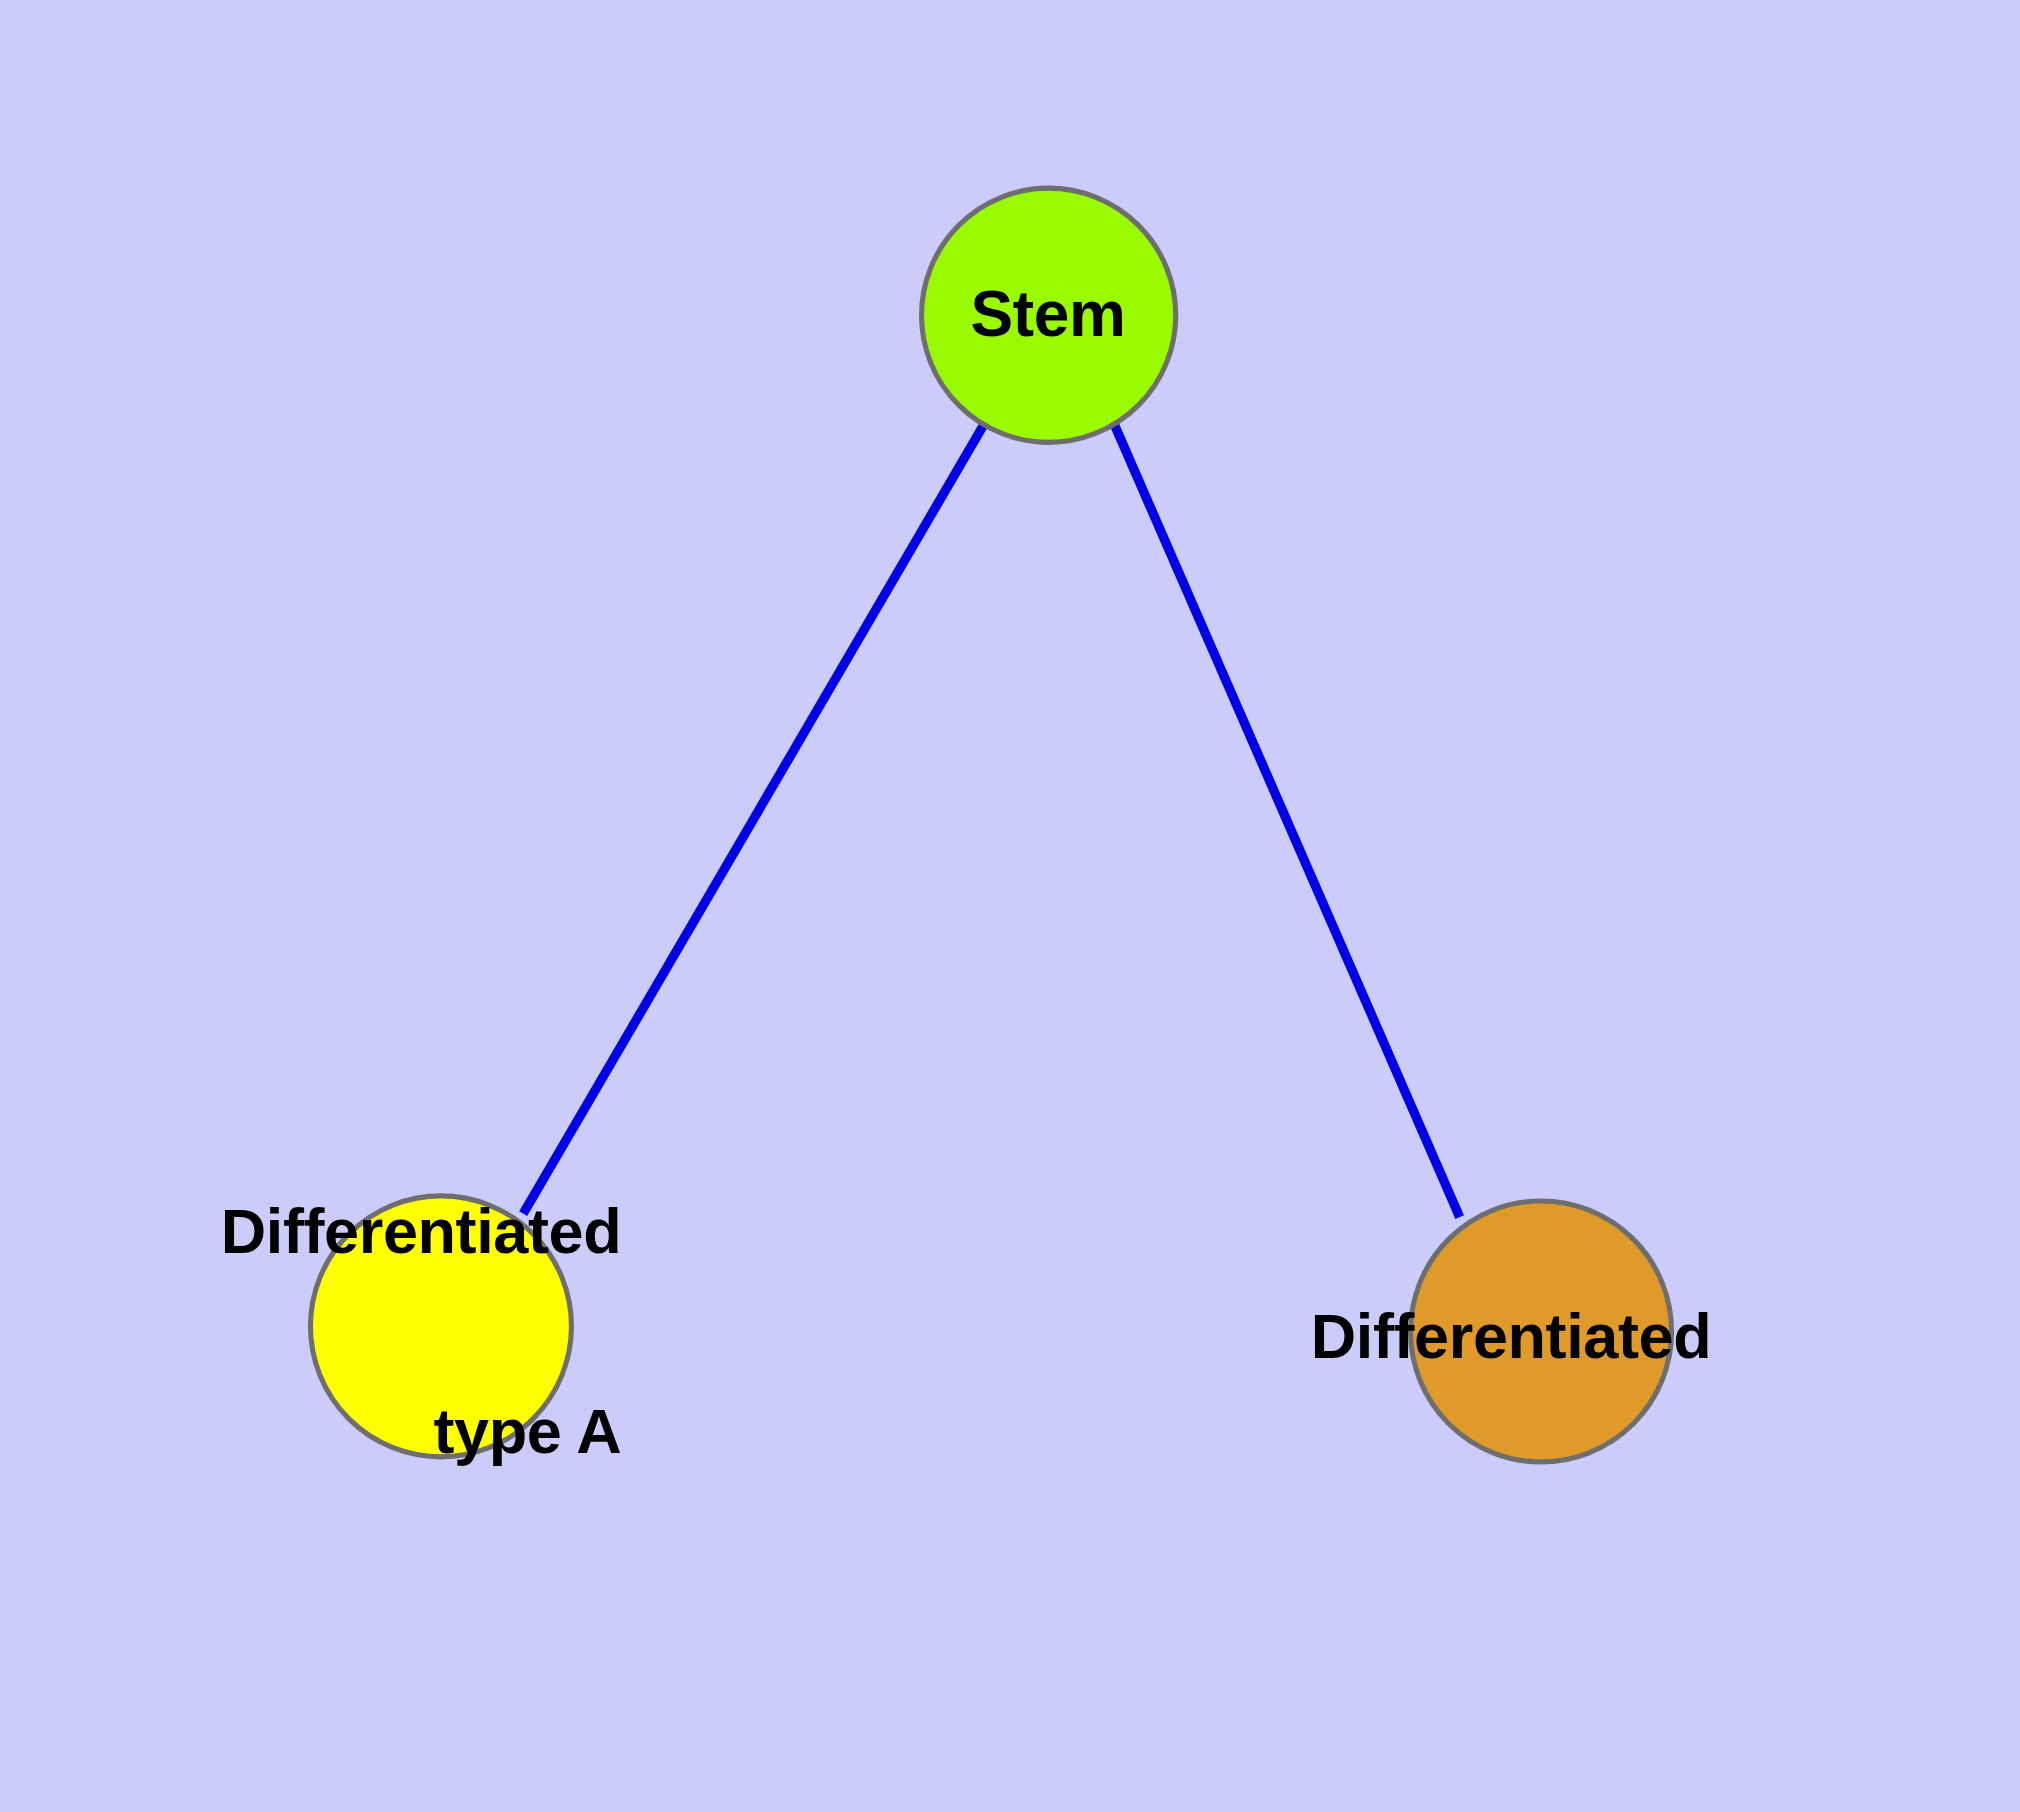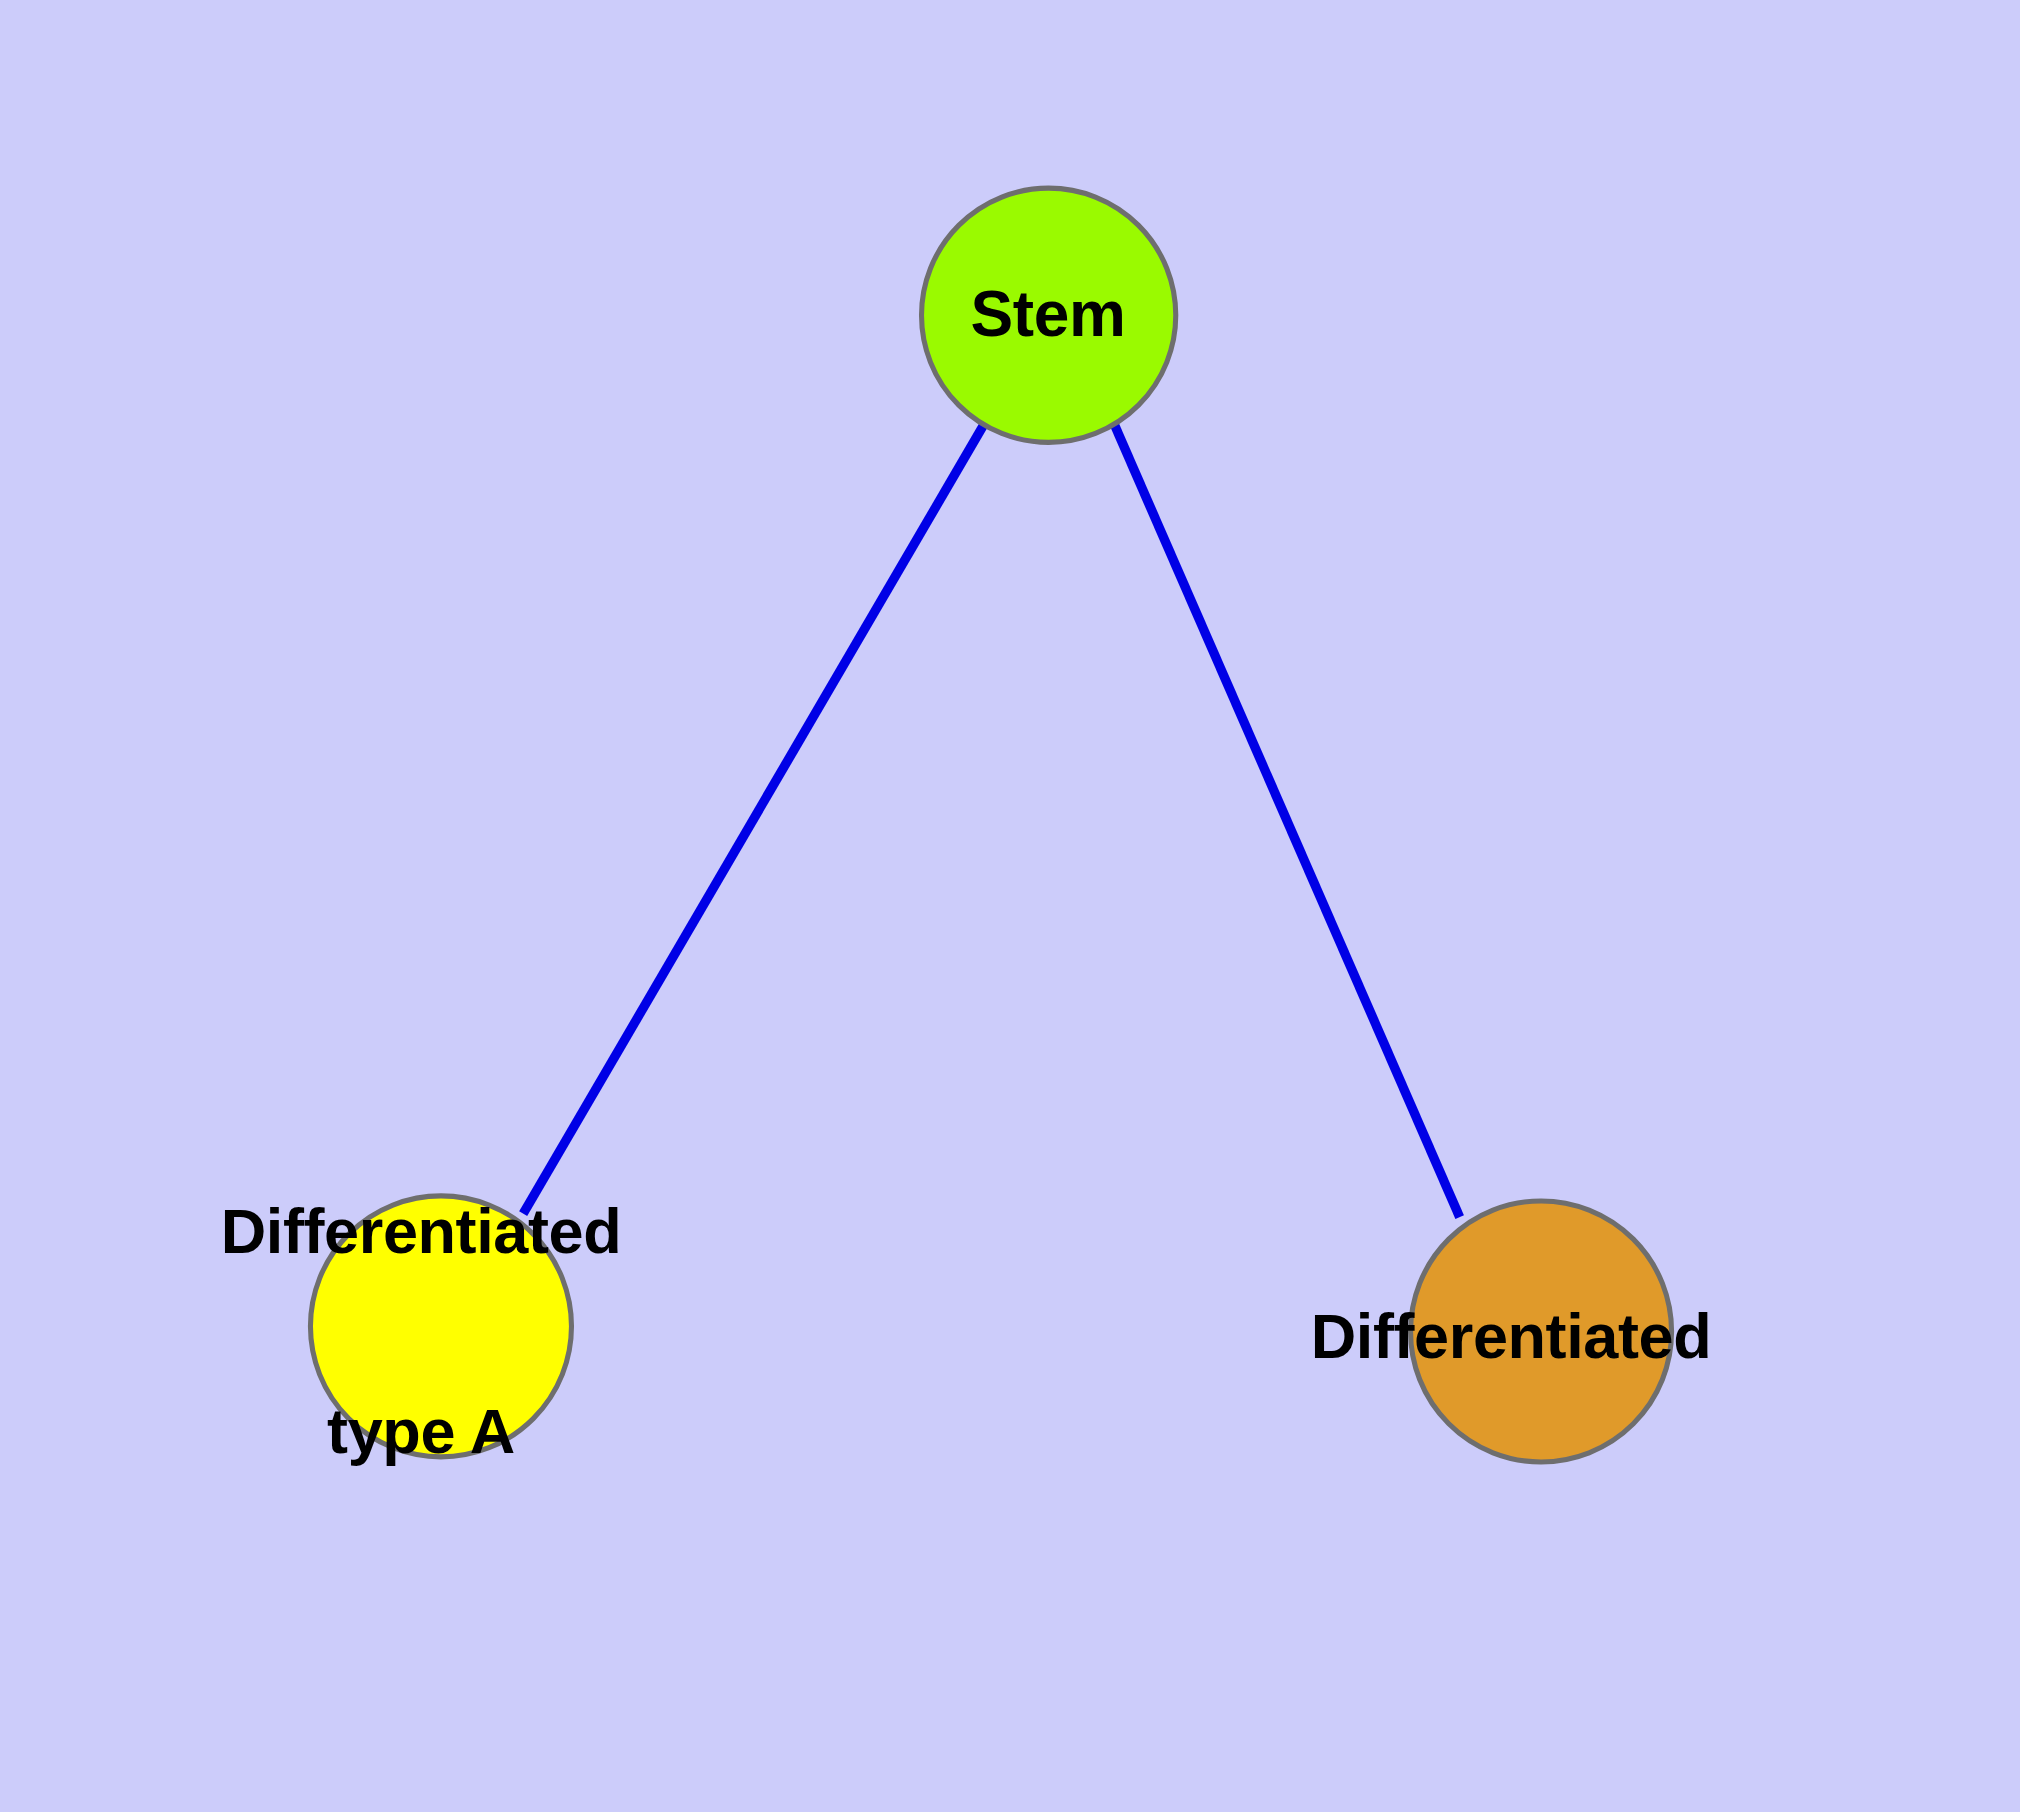--- a/index.html
+++ b/index.html
@@ -33,20 +33,21 @@
     pointer-events: none;
     transform: translate(-50%, -50%);
   }
   .label-stem {
     font-size: 64px;
     letter-spacing: -0.4px;
   }
   .label-child {
     font-size: 63px;
     letter-spacing: -0.4px;
+    text-align: right;
   }
 </style>
 </head>
 <body style="background: rgb(204, 204, 250);">
 
 <div id="canvas">
 
   <svg id="graph-svg" viewBox="0 0 2384 2138">
     <rect x="0" y="0" width="2384" height="2138" fill="#ccccfa"></rect>
 

